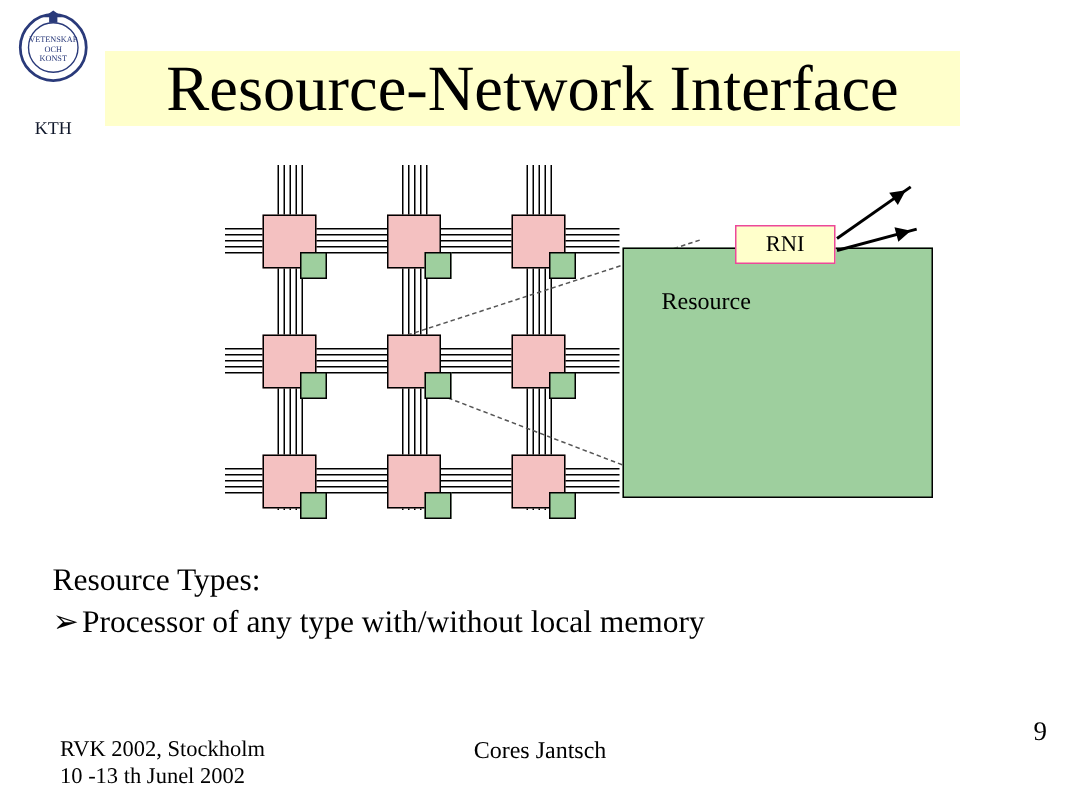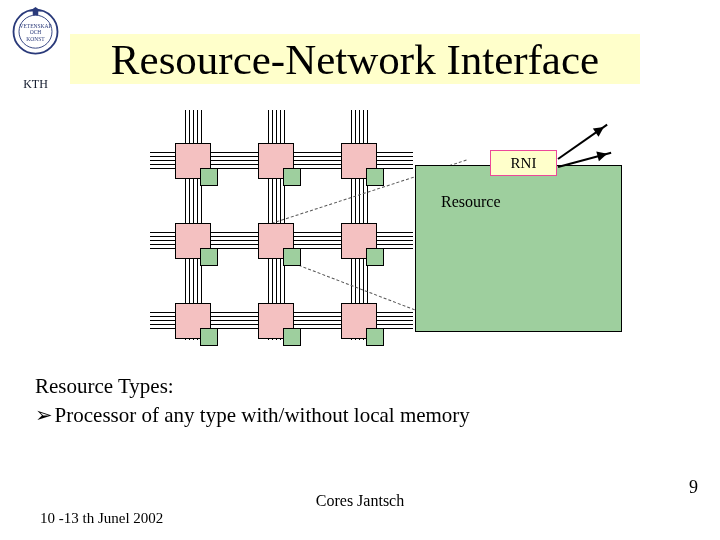--- a/index.html
+++ b/index.html
@@ -305,18 +305,19 @@
     <div class="arrow" style="left:408px; top:56px; width:55px; height:2px; transform:rotate(-15deg);"></div>
 
   </div>
 
   <div class="body-text">
     <div>Resource Types:</div>
     <div class="bullet"><span>Processor of any type with/without local memory</span></div>
   </div>
 
   <div class="footer-left">
+    <div>RVK 2002, Stockholm</div>
     <div>10 -13 th Junel 2002</div>
   </div>
   <div class="footer-center">Cores Jantsch</div>
   <div class="footer-right">9</div>
 
 </div>
 
 </body></html>

